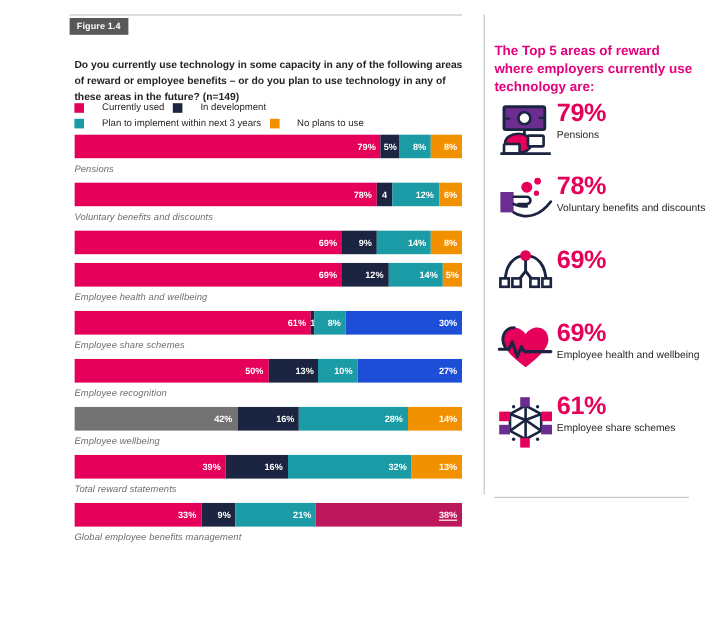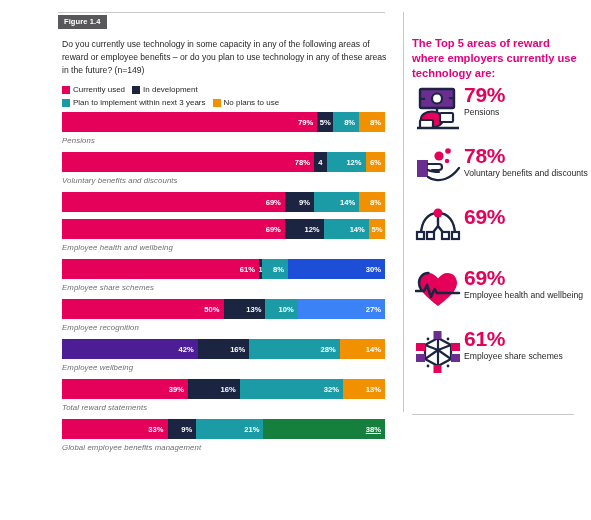--- a/index.html
+++ b/index.html
@@ -48,24 +48,24 @@
     color: #ffffff;
     font-size: 7.5px;
     font-weight: bold;
     letter-spacing: 0.1px;
     padding: 3px 7px 3px 6px;
     line-height: 1;
   }
   #question {
     position: absolute;
     left: 62px;
-    top: 38px;
+    top: 48px;
     width: 325px;
     font-size: 8.6px;
-    font-weight: normal;
+    font-weight: bold;
     line-height: 1.52;
     color: #231f20;
   }
   #legend {
     position: absolute;
     left: 62px;
     top: 84px;
     width: 330px;
     font-size: 8px;
     color: #231f20;
@@ -74,20 +74,21 @@
     display: flex;
     align-items: center;
     height: 12px;
     margin-bottom: 1px;
   }
   .legend-item {
     display: flex;
     align-items: flex-end;
     margin-right: 7px;
     white-space: nowrap;
+    gap: 12px;
   }
   .legend-swatch {
     width: 8px;
     height: 8px;
     margin-right: 3px;
     flex: 0 0 auto;
   }
   .legend-label { line-height: 1; font-size: 8px; }
 
   #chart {
@@ -317,29 +318,29 @@
           <div class="bar">
             <div class="seg" style="background: rgb(229, 0, 90); width: 161.5px; flex: 0 0 161.5px; text-align: center;">
               <span>50%</span>
             </div>
             <div class="seg" style="background: rgb(27, 36, 65); width: 41.99px; flex: 0 0 41.99px;">
               <span>13%</span>
             </div>
             <div class="seg" style="background: rgb(26, 155, 165); width: 32.3px; flex: 0 0 32.3px;">
               <span>10%</span>
             </div>
-            <div class="seg" style="background: #3b82f6; width: 87.21px; flex: 0 0 87.21px; align-items: center;">
+            <div class="seg" style="background: #1d4ed8; width: 87.21px; flex: 0 0 87.21px; align-items: center;">
               <span>27%</span>
             </div>
           </div>
           <div class="cat-label">Employee recognition</div>
         </div>
         <div class="chart-row">
           <div class="bar">
-            <div class="seg" style="background: #4c1d95; width: 135.66px; flex: 0 0 135.66px; align-items: center;">
+            <div class="seg" style="background: #737373; width: 135.66px; flex: 0 0 135.66px; align-items: center;">
               <span>42%</span>
             </div>
             <div class="seg" style="background: rgb(27, 36, 65); width: 51.68px; flex: 0 0 51.68px;">
               <span>16%</span>
             </div>
             <div class="seg" style="background: rgb(26, 155, 165); width: 90.44px; flex: 0 0 90.44px;">
               <span>28%</span>
             </div>
             <div class="seg" style="background: rgb(242, 145, 0); width: 45.22px; flex: 0 0 45.22px;">
               <span>14%</span>
@@ -368,21 +369,21 @@
           <div class="bar">
             <div class="seg" style="background: rgb(229, 0, 90); width: 105.535px; flex: 0 0 105.535px;">
               <span>33%</span>
             </div>
             <div class="seg" style="background: rgb(27, 36, 65); width: 28.7822px; flex: 0 0 28.7822px;">
               <span>9%</span>
             </div>
             <div class="seg" style="background: rgb(26, 155, 165); width: 67.1584px; flex: 0 0 67.1584px;">
               <span>21%</span>
             </div>
-            <div class="seg" style="background: #15803d; width: 121.525px; flex: 0 0 121.525px; text-decoration: underline;">
+            <div class="seg" style="background: #be185d; width: 121.525px; flex: 0 0 121.525px; text-decoration: underline;">
               <span>38%</span>
             </div>
           </div>
           <div class="cat-label">Global employee benefits management</div>
         </div>
       </div>
   </div>
 
   <div id="right-panel">
     <div class="vert-rule"></div>

